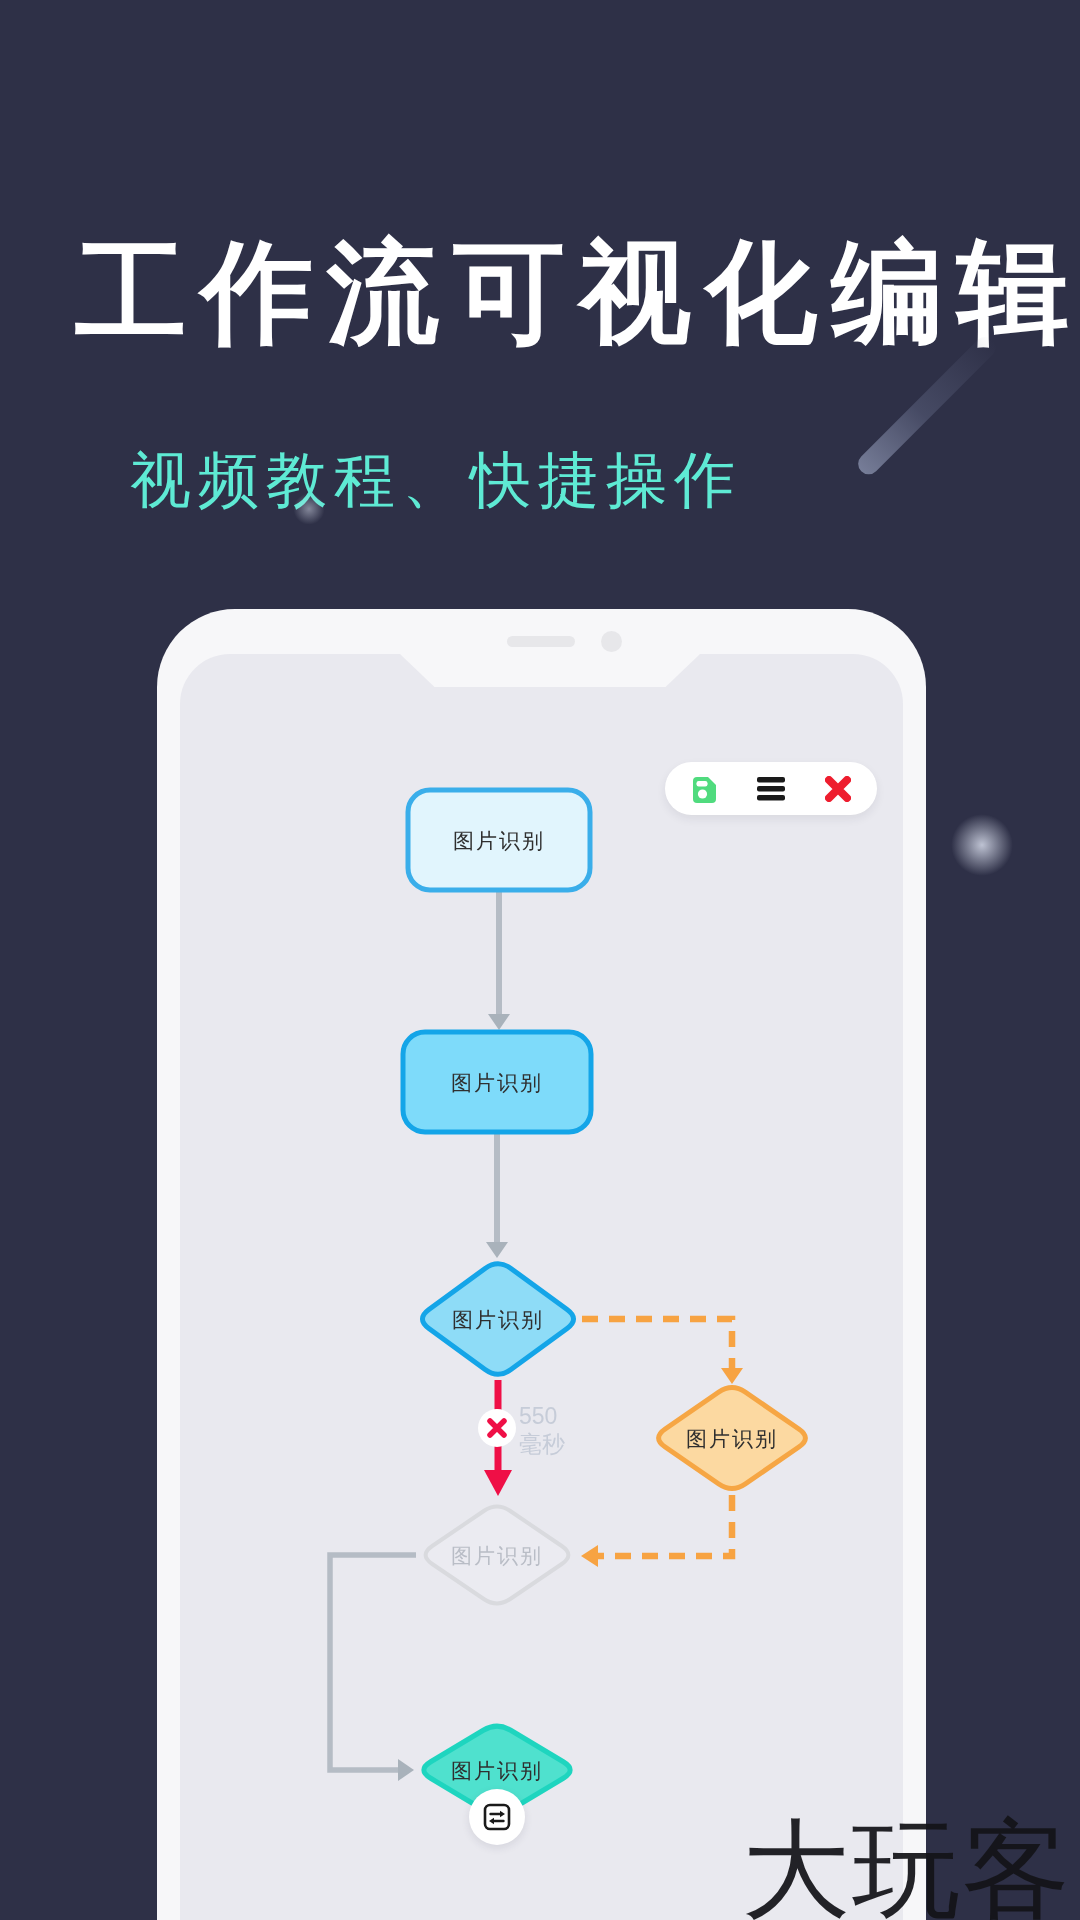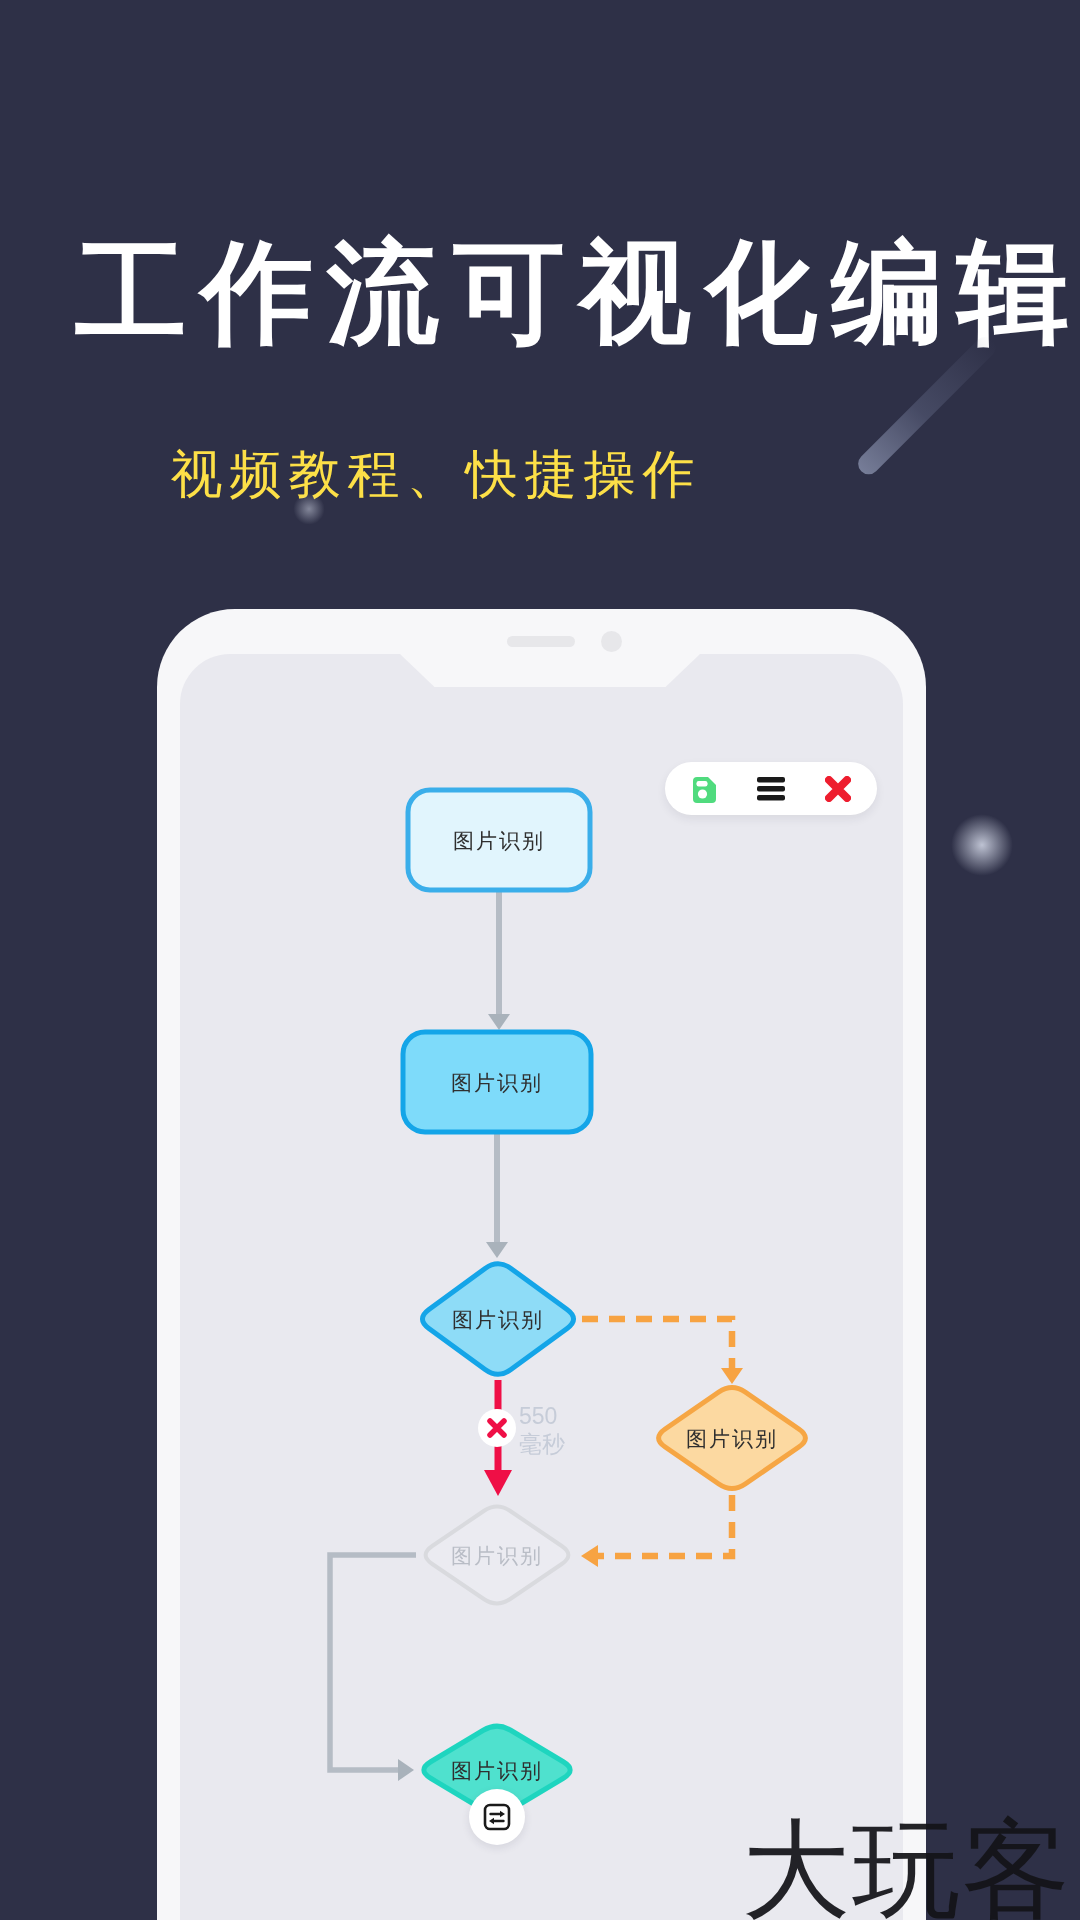--- a/index.html
+++ b/index.html
@@ -9,21 +9,21 @@
     font-family:"Liberation Sans","DejaVu Sans",sans-serif;
   }
   
   .hero-title{
     position:absolute;top:234px;left:3px;width:1080px;
     text-align:right;color:#ffffff;font-size:112px;font-weight:800;
     letter-spacing:14px;line-height:1.05;white-space:nowrap;
   }
   .hero-subtitle{
     position:absolute;top:440px;left:0;width:872px;
-    text-align:center;color:#fde047;font-size:52px;font-weight:500;
+    text-align:center;color:#5eead4;font-size:61px;font-weight:500;
     letter-spacing:7px;white-space:nowrap;
   }
   .comet{
     position:absolute;left:834px;top:395px;width:186px;height:21px;
     border-radius:11px;transform:rotate(-45deg);
     background:linear-gradient(to right, rgba(122,129,156,0.95), rgba(90,96,124,0.55) 45%, rgba(46,48,71,0));
   }
   .bokeh-a{
     position:absolute;left:950px;top:813px;width:64px;height:64px;border-radius:50%;
     background:radial-gradient(circle, rgba(215,220,235,0.85) 0%, rgba(215,220,235,0.35) 40%, rgba(215,220,235,0) 68%);

